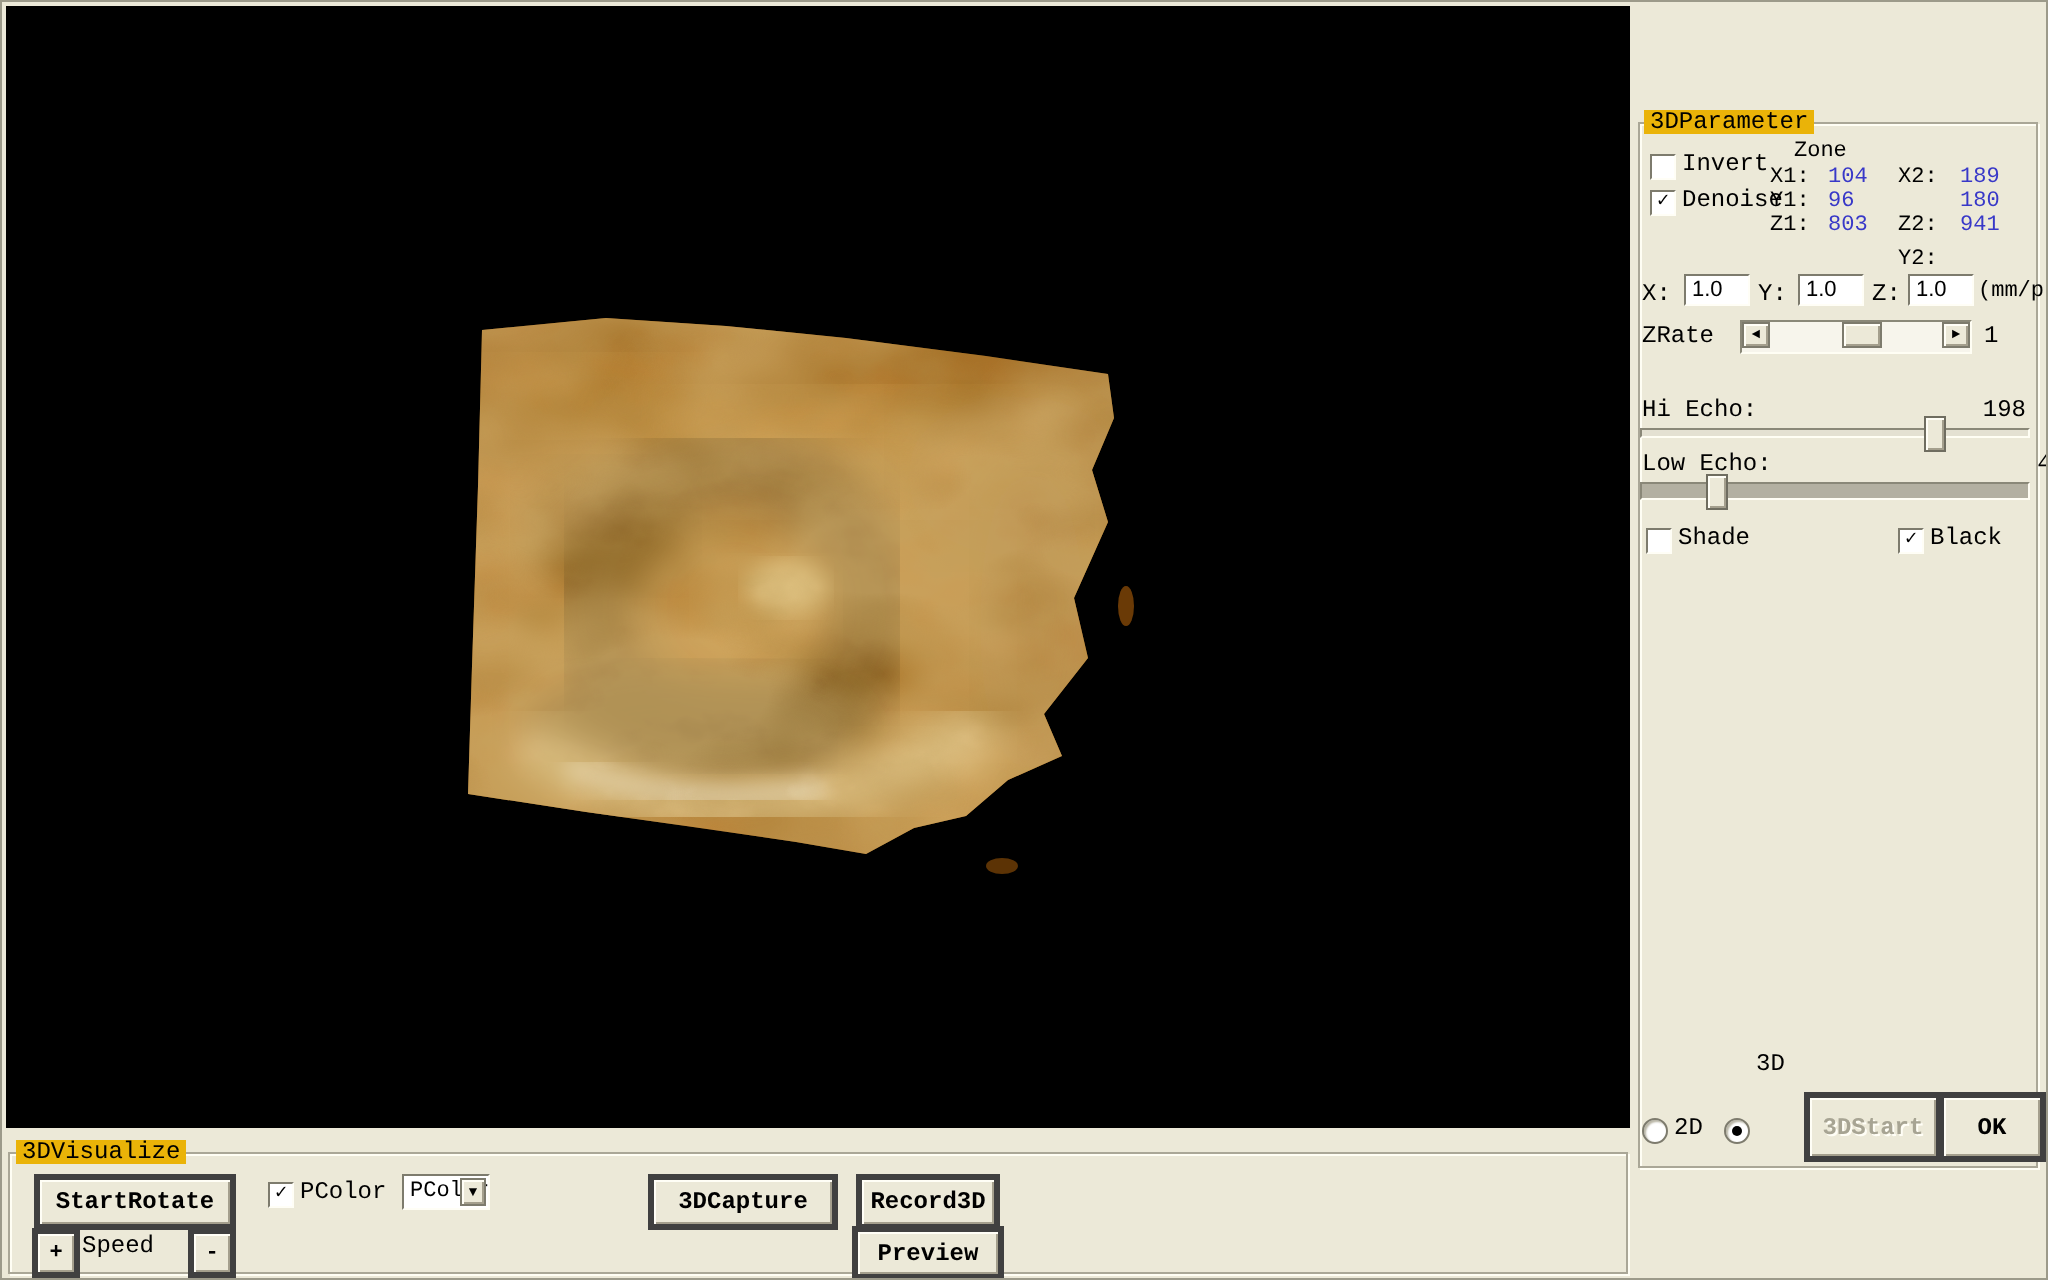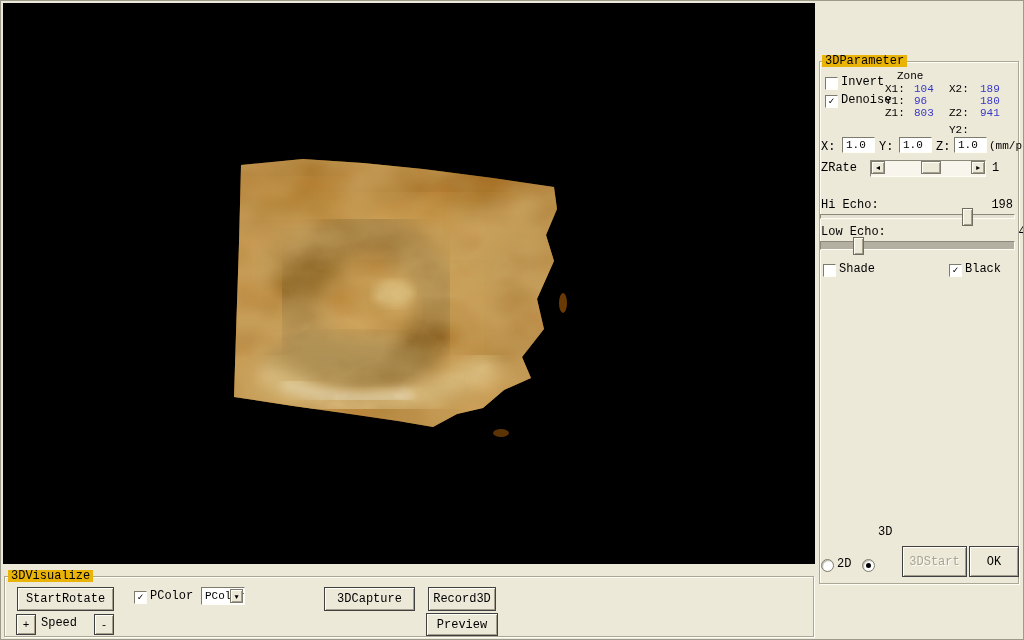--- a/index.html
+++ b/index.html
@@ -15,25 +15,26 @@
   .viewport svg { display:block; }
 
   .groupbox {
     position:absolute; border:1px solid #aaa797;
     box-shadow: inset 1px 1px 0 #fffef4, 1px 1px 0 #fffef4;
   }
   .grouplabel { position:absolute; background:#eab308; padding:0 3px; line-height:12px; z-index:2; }
 
   .btn {
     position:absolute; background:#ece9d8;
-    border:1px solid #404040;
+    border:3px solid #404040;
     box-shadow: inset 1px 1px 0 #fffef6, inset -1px -1px 0 #a49f8d;
     display:flex; align-items:center; justify-content:center;
     font-family:inherit; font-size:12px; color:#000; cursor:default;
     user-select:none;
+    font-weight:bold;
   }
   .btn.small { font-size:11px; }
   .btn.disabled { color:#a7a493; text-shadow:1px 1px 0 #fffef6; }
 
   .checkbox {
     position:absolute; width:11px; height:11px; background:#fff;
     border:1px solid; border-color:#7d7b6d #fffef6 #fffef6 #7d7b6d;
     font-size:10px; line-height:11px; text-align:center; color:#000;
   }
   .radio {
@@ -42,21 +43,21 @@
     box-shadow: inset 1px 1px 1px #b9b6a6;
   }
   .radio.selected::after {
     content:""; position:absolute; left:3px; top:3px; width:5px; height:5px;
     background:#000; border-radius:50%;
   }
 
   .sunken-input {
     position:absolute; background:#fff;
     border:1px solid; border-color:#7d7b6d #fffef6 #fffef6 #7d7b6d;
-    font-family:Liberation Mono, monospace; font-size:11px; padding:0 0 0 3px; margin:0;
+    font-family:Liberation Sans, sans-serif; font-size:11px; padding:0 0 0 3px; margin:0;
     color:#000; box-sizing:border-box;
   }
 
   .track-thin {
     position:absolute; height:3px; background:#e4e1d2;
     border:1px solid; border-color:#8a8878 #fffef4 #fffef4 #8a8878;
   }
   .track-thick {
     position:absolute; height:7px; background:#b3b0a1;
     border:1px solid; border-color:#8a8878 #fffef4 #fffef4 #8a8878;

